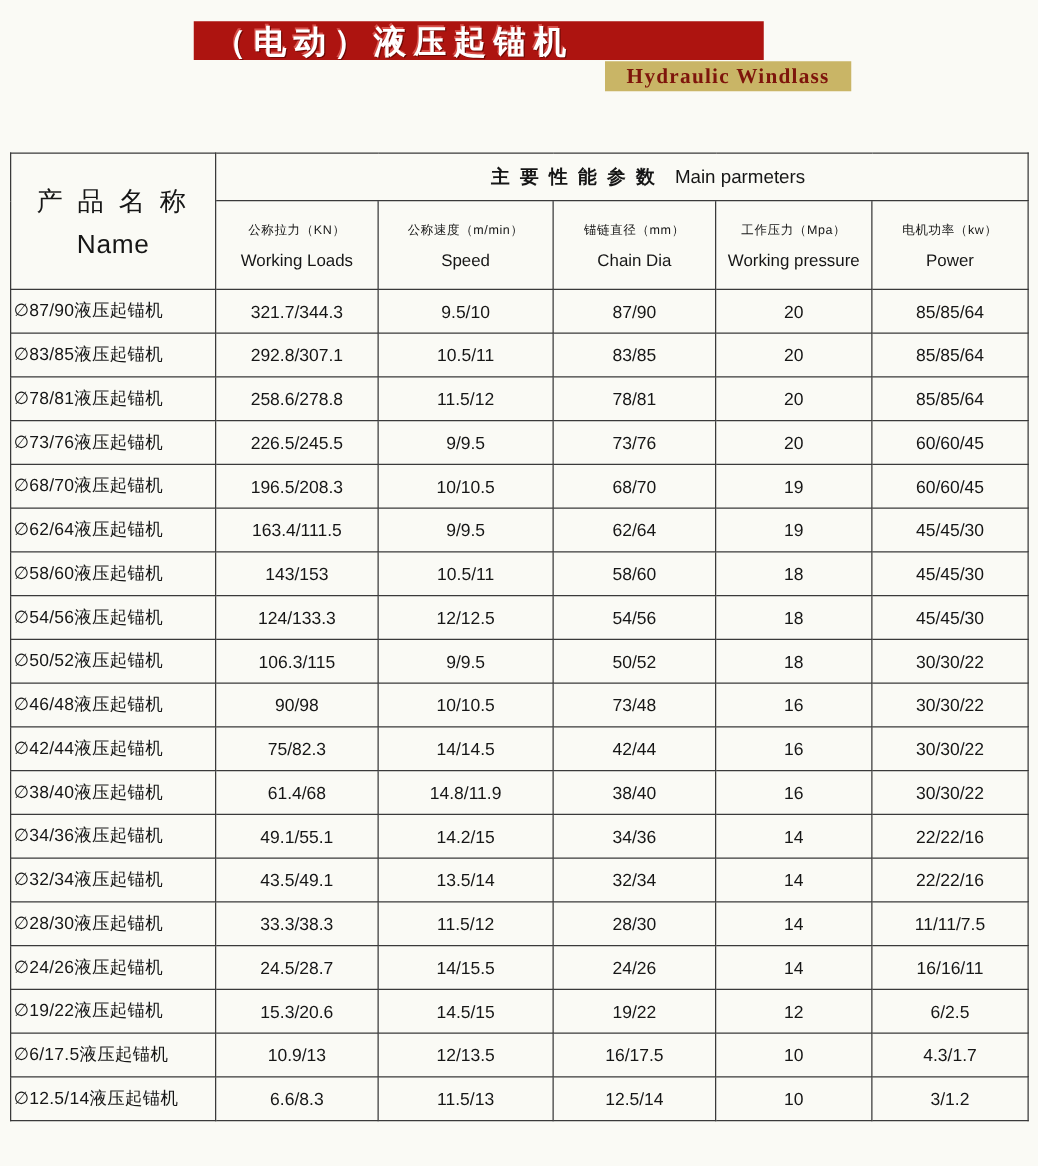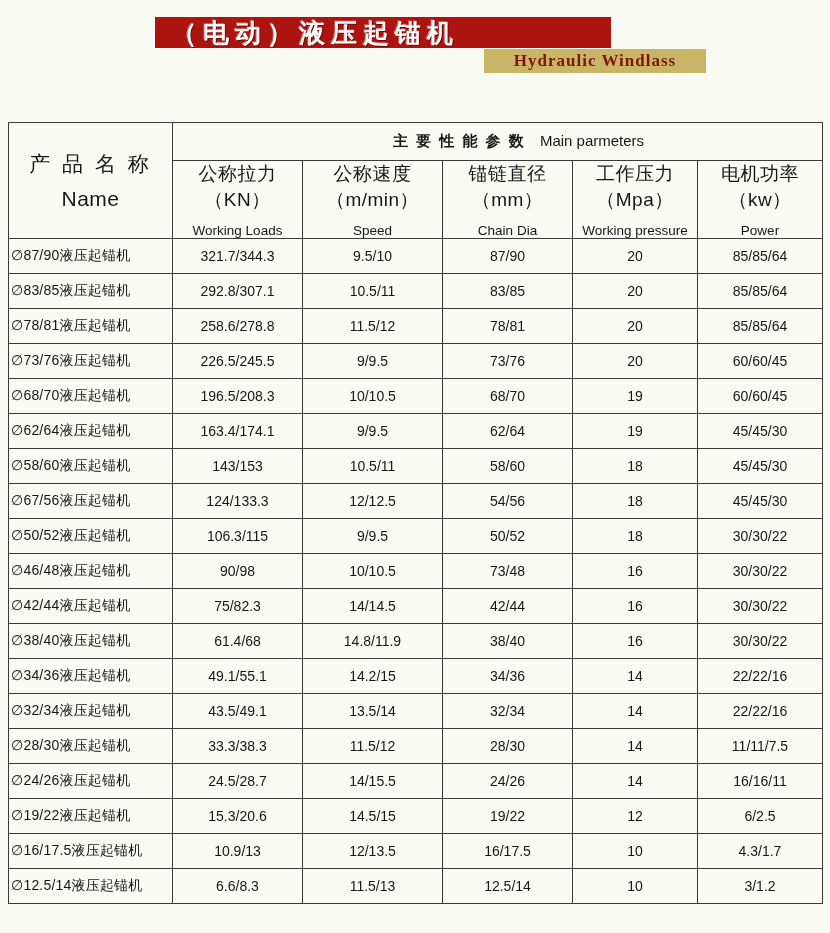--- a/index.html
+++ b/index.html
@@ -22,21 +22,21 @@
   }
   .banner h1{
     margin:0;
     font-size:26px;line-height:1;
     color:#ffffff;font-weight:bold;
     letter-spacing:6px;
     text-shadow:1px 1px 0 #6e0b07, -1px -1px 0 #d8534d;
     white-space:nowrap;
   }
   .subtitle-box{
-    position:absolute;left:484px;top:49px;width:222px;height:24px;
+    position:absolute;left:484px;top:49px;width:197px;height:24px;
     background:#c9b566;
     display:flex;align-items:center;justify-content:center;
   }
   .subtitle-box span{
     font-family:"Liberation Serif","DejaVu Serif",serif;
     font-weight:bold;font-size:17px;color:#7e150b;letter-spacing:1px;
     white-space:nowrap;
   }
 
   
@@ -53,21 +53,21 @@
     vertical-align:middle;
   }
   .spec-table thead tr.main-row th{height:37px;}
   .spec-table thead tr.sub-row th{height:70px;}
   th.main-th{font-size:15px;padding-left:42px;}
   th.main-th .cn-bold{font-weight:bold;letter-spacing:2px;}
   th.main-th .en-inline{margin-left:10px;font-weight:normal;}
   th.name-th{font-size:21px;}
   th.name-th .cn{letter-spacing:3px;margin-bottom:9px;}
   th.name-th .en{letter-spacing:0.5px;}
-  th.sub-th .cn{font-size:19px;margin-bottom:10px;letter-spacing:0.5px;}
+  th.sub-th .cn{font-size:10px;margin-bottom:10px;letter-spacing:0.5px;}
   th.sub-th .en{font-size:13.5px;}
   .spec-table tbody td{
     height:34px;
     font-size:14px;
   }
   .spec-table tbody td.name-cell{
     text-align:left;
     padding-left:2px;
     letter-spacing:0.2px;
   }
@@ -165,36 +165,36 @@
         <tr>
           <td class="name-cell">∅68/70液压起锚机</td>
           <td>196.5/208.3</td>
           <td>10/10.5</td>
           <td>68/70</td>
           <td>19</td>
           <td>60/60/45</td>
         </tr>
         <tr>
           <td class="name-cell">∅62/64液压起锚机</td>
-          <td>163.4/174.1</td>
+          <td>163.4/111.5</td>
           <td>9/9.5</td>
           <td>62/64</td>
           <td>19</td>
           <td>45/45/30</td>
         </tr>
         <tr>
           <td class="name-cell">∅58/60液压起锚机</td>
           <td>143/153</td>
           <td>10.5/11</td>
           <td>58/60</td>
           <td>18</td>
           <td>45/45/30</td>
         </tr>
         <tr>
-          <td class="name-cell">∅67/56液压起锚机</td>
+          <td class="name-cell">∅54/56液压起锚机</td>
           <td>124/133.3</td>
           <td>12/12.5</td>
           <td>54/56</td>
           <td>18</td>
           <td>45/45/30</td>
         </tr>
         <tr>
           <td class="name-cell">∅50/52液压起锚机</td>
           <td>106.3/115</td>
           <td>9/9.5</td>
@@ -260,21 +260,21 @@
         </tr>
         <tr>
           <td class="name-cell">∅19/22液压起锚机</td>
           <td>15.3/20.6</td>
           <td>14.5/15</td>
           <td>19/22</td>
           <td>12</td>
           <td>6/2.5</td>
         </tr>
         <tr>
-          <td class="name-cell">∅16/17.5液压起锚机</td>
+          <td class="name-cell">∅6/17.5液压起锚机</td>
           <td>10.9/13</td>
           <td>12/13.5</td>
           <td>16/17.5</td>
           <td>10</td>
           <td>4.3/1.7</td>
         </tr>
         <tr>
           <td class="name-cell">∅12.5/14液压起锚机</td>
           <td>6.6/8.3</td>
           <td>11.5/13</td>

